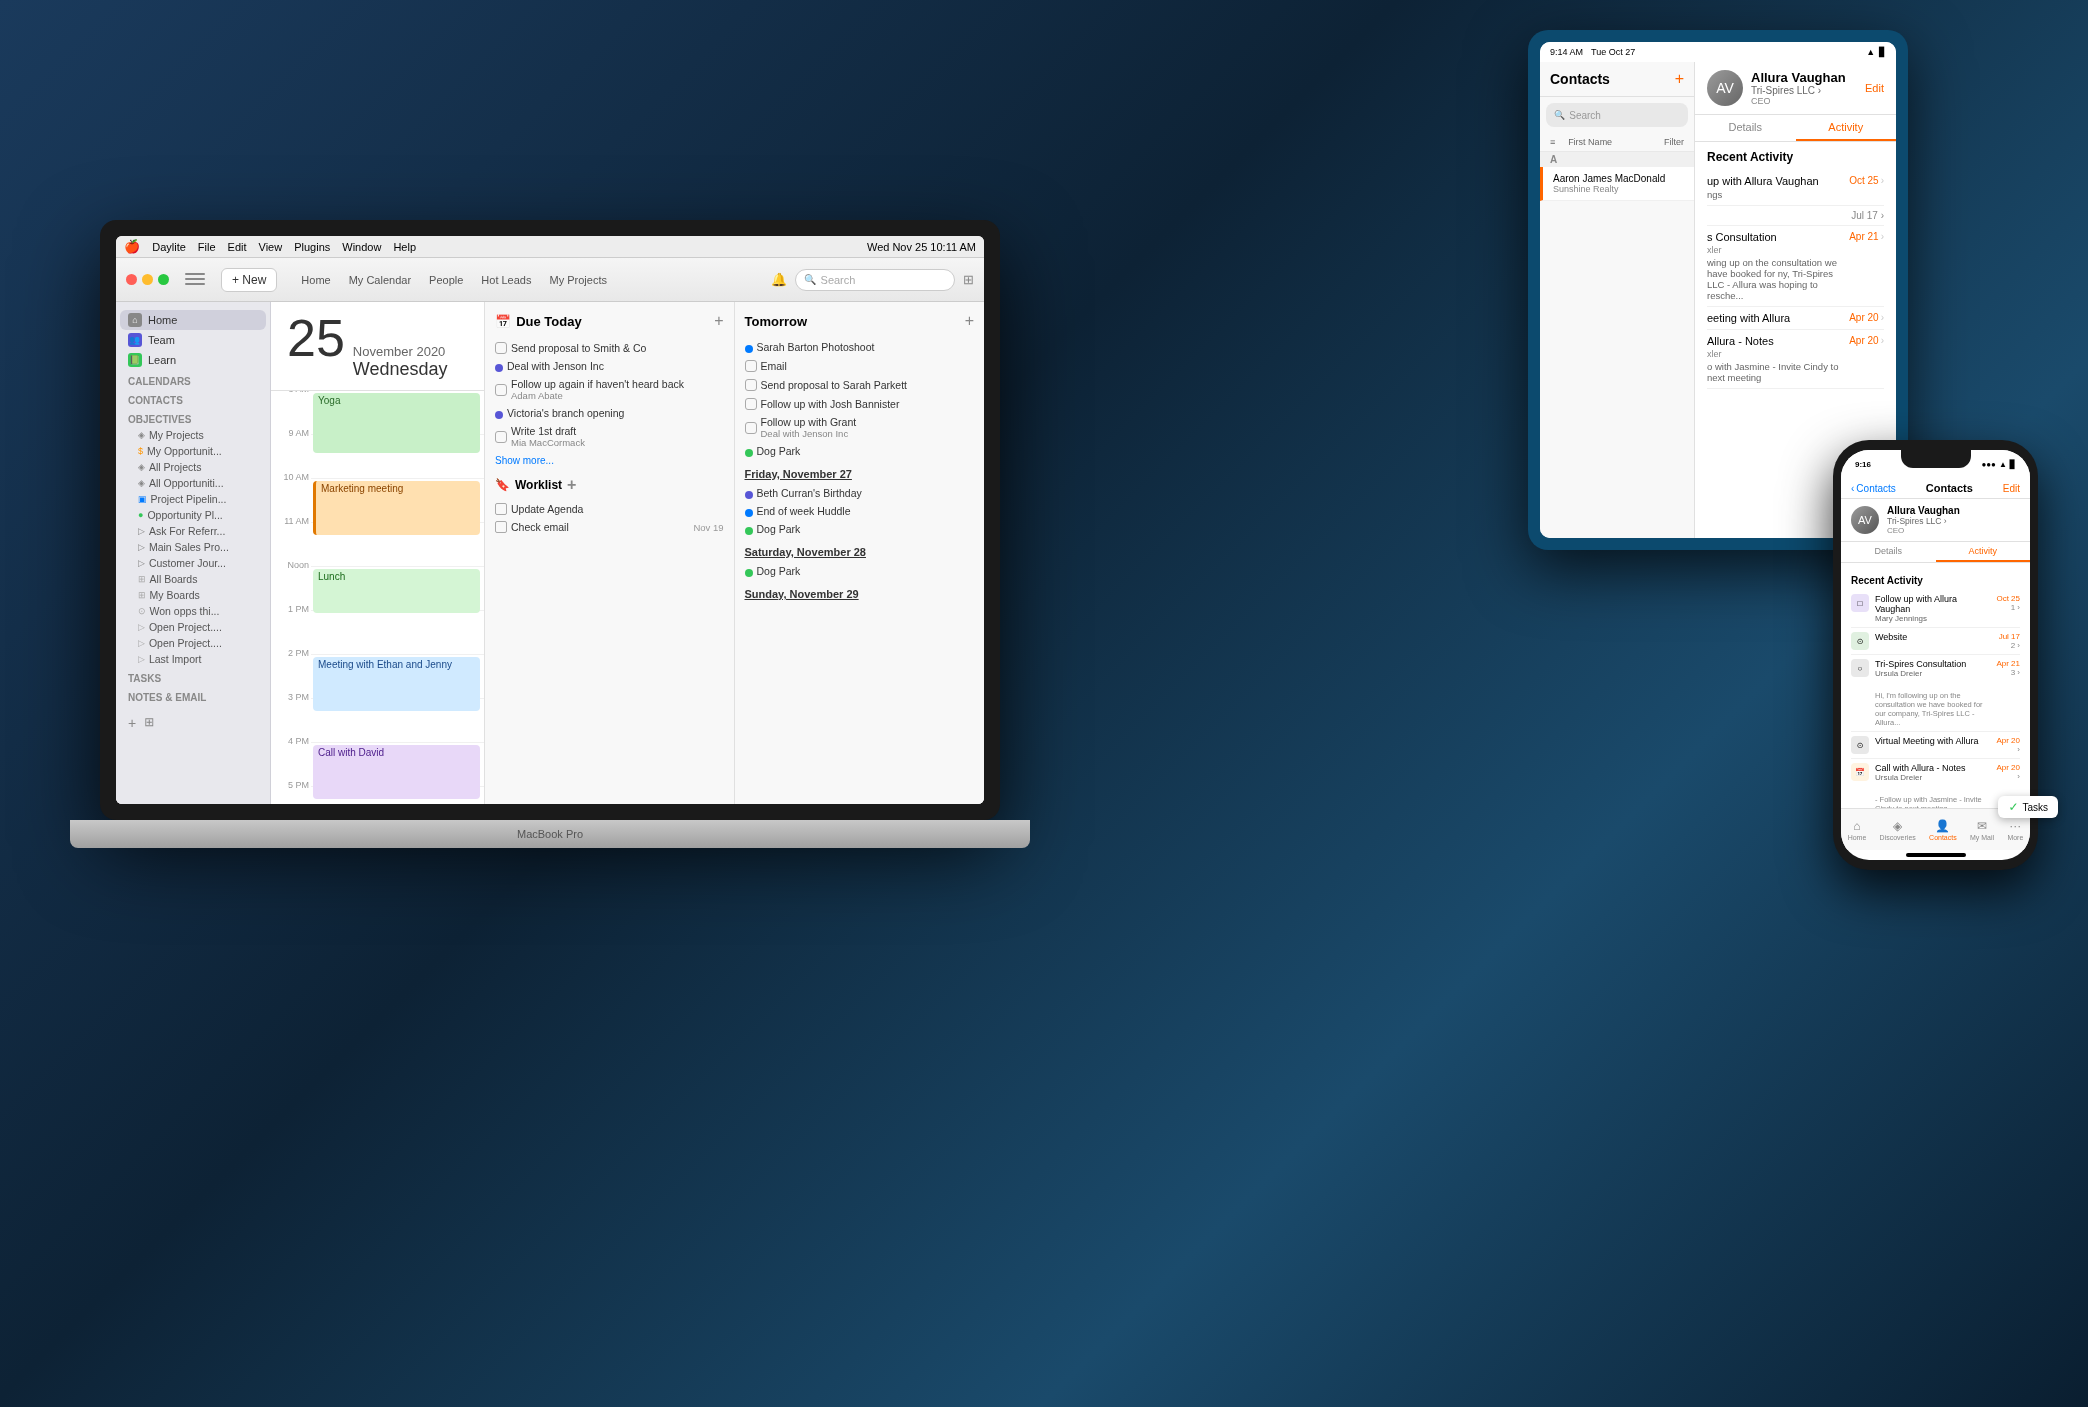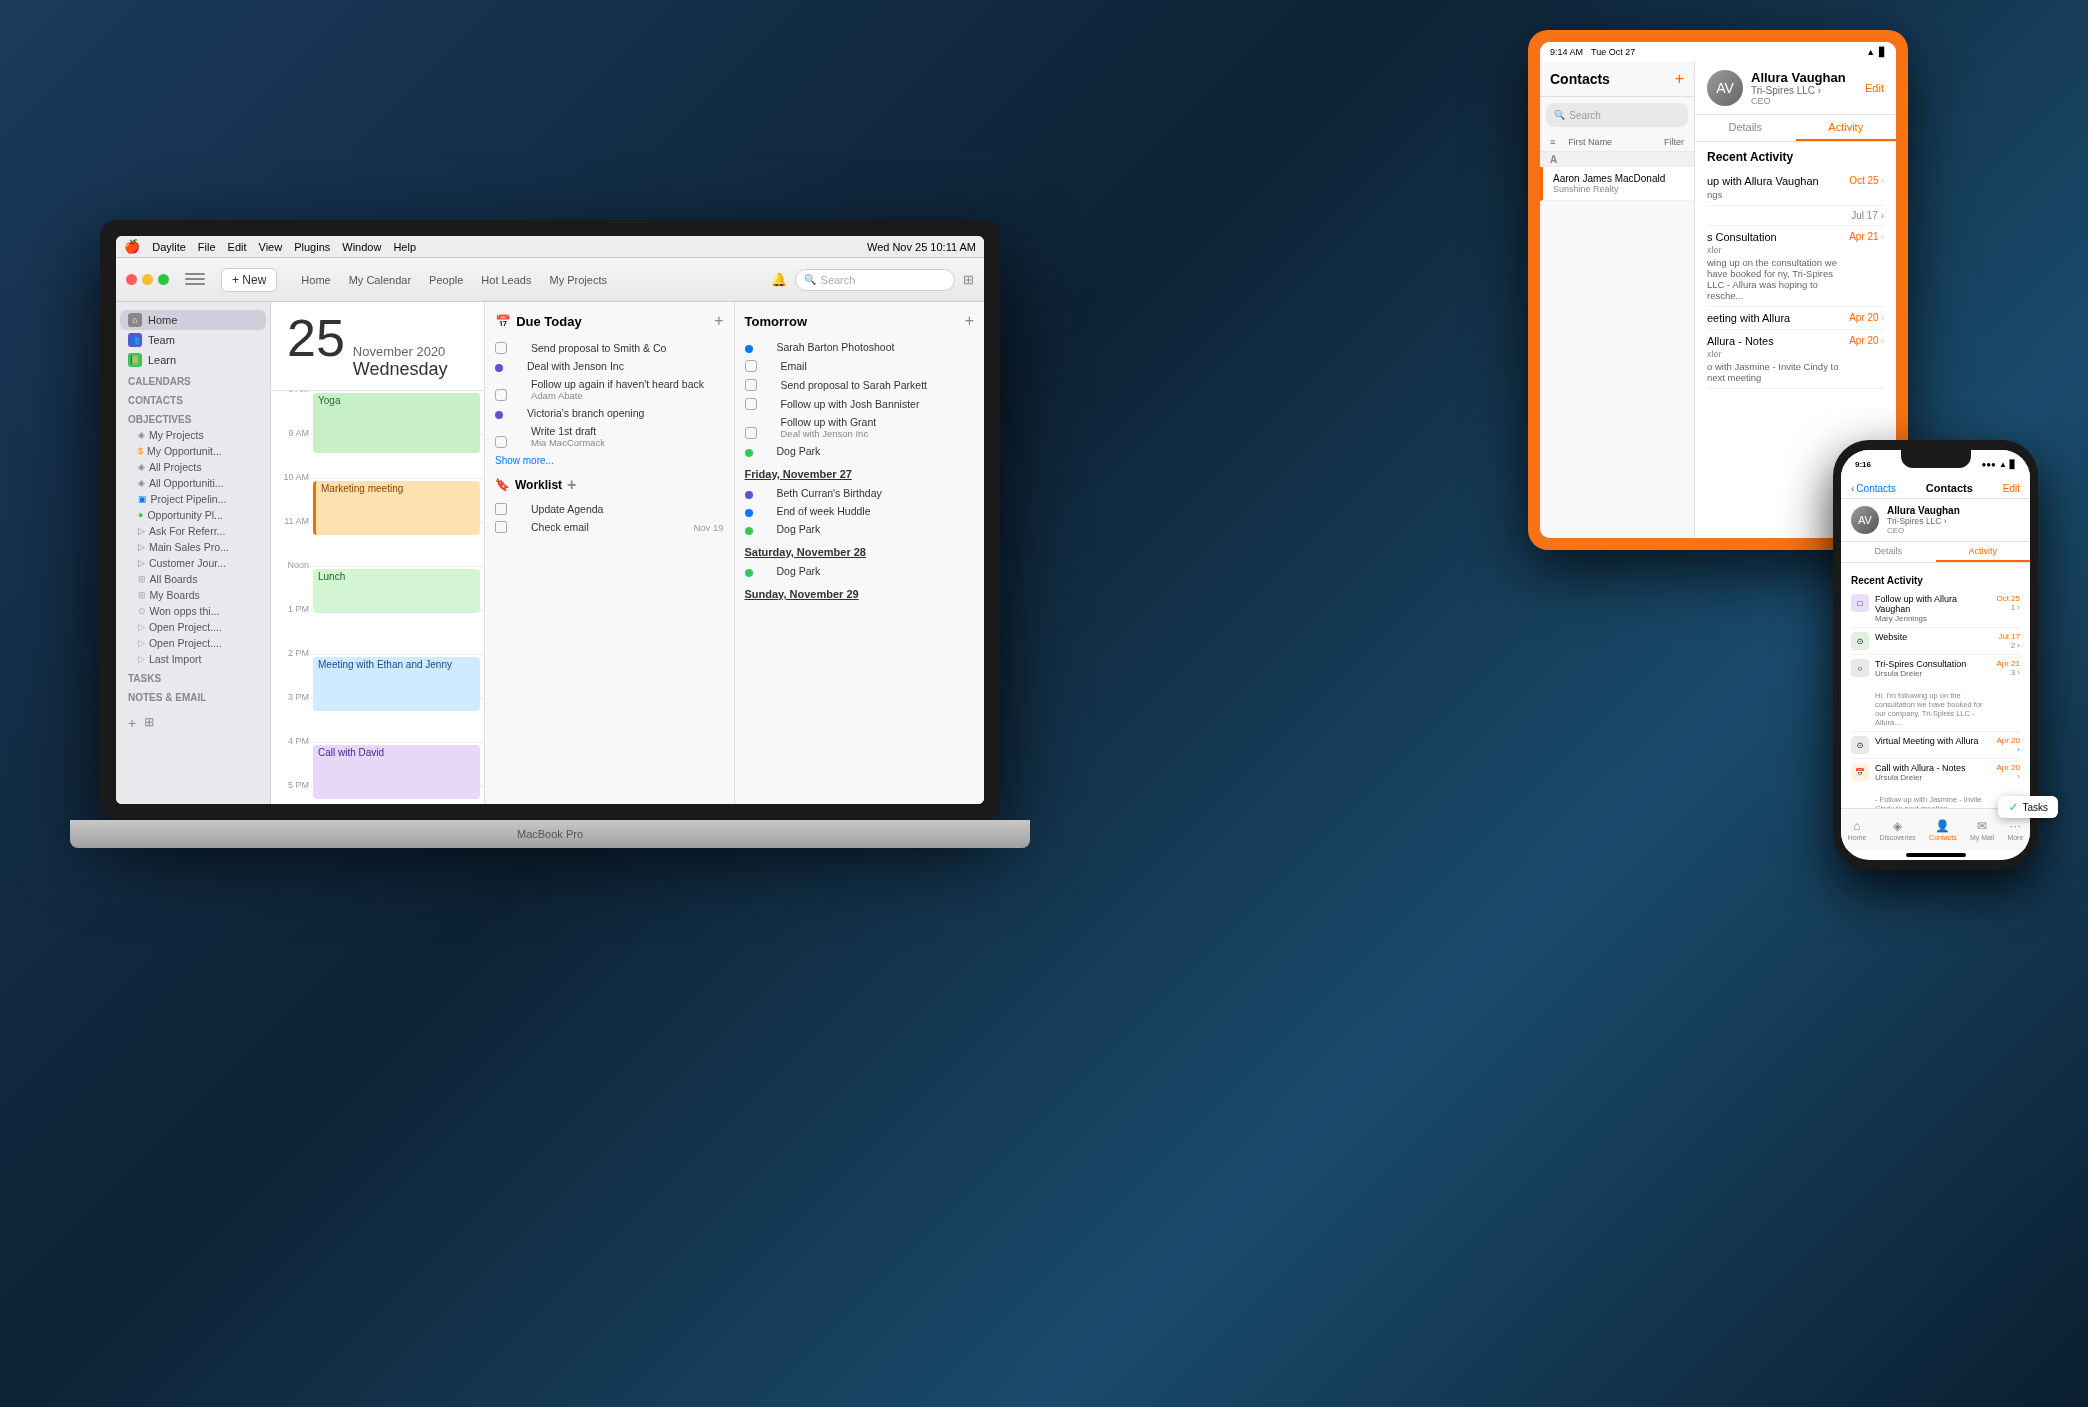--- a/index.html
+++ b/index.html
@@ -307,22 +307,22 @@
       font-size: 13px;
       font-weight: 600;
       display: flex;
       align-items: center;
       gap: 5px;
     }
     .due-icon { color: #ff3b30; font-size: 13px; }
     .plus-btn { font-size: 16px; color: #888; cursor: pointer; }
     .task-item {
       display: flex;
-      align-items: flex-end;
-      gap: 24px;
+      align-items: center;
+      gap: 4px;
       padding: 3px 0;
       font-size: 10.5px;
       color: #333;
     }
     .task-checkbox {
       width: 12px;
       height: 12px;
       border: 1.5px solid #aaa;
       border-radius: 3px;
       flex-shrink: 0;
@@ -364,21 +364,21 @@
     .ipad-container {
       position: absolute;
       right: 180px;
       top: 30px;
       width: 380px;
       height: 520px;
     }
     .ipad-bezel {
       width: 100%;
       height: 100%;
-      background: #f97316;
+      background: #0c4a6e;
       border-radius: 20px;
       padding: 12px;
       box-shadow: 0 20px 60px rgba(0,0,0,0.7);
     }
     .ipad-screen {
       width: 100%;
       height: 100%;
       background: #fff;
       border-radius: 10px;
       overflow: hidden;

